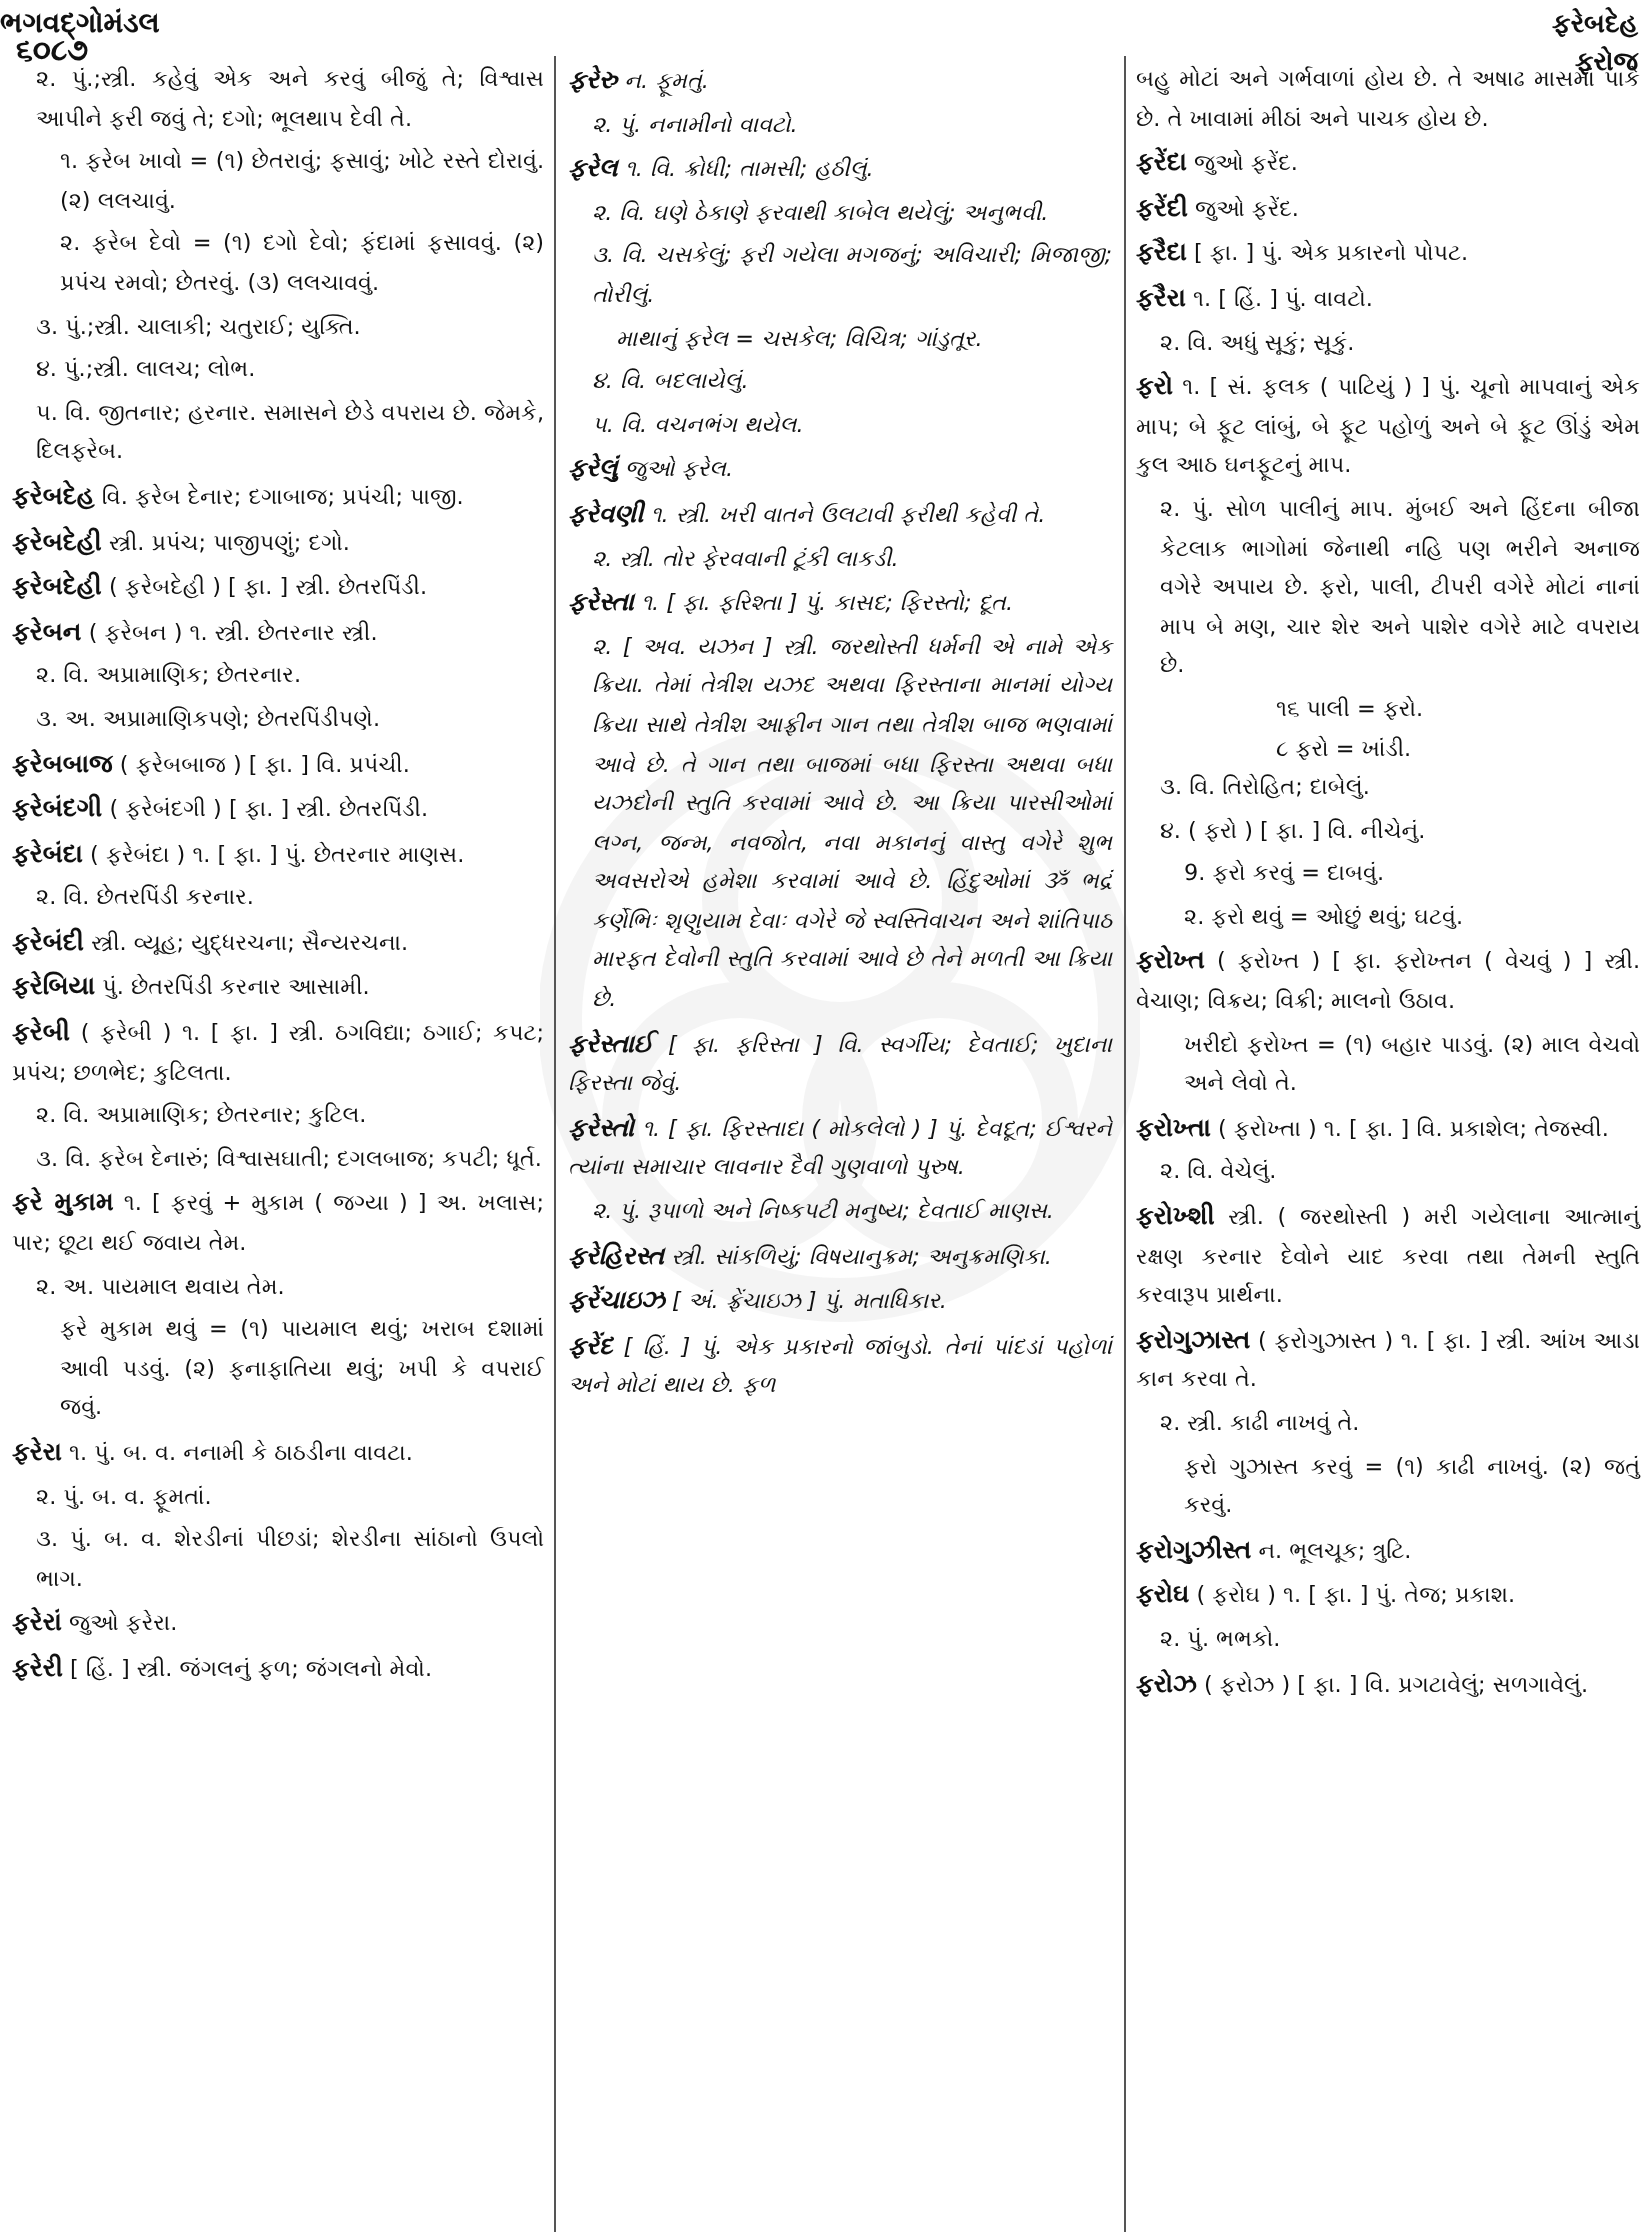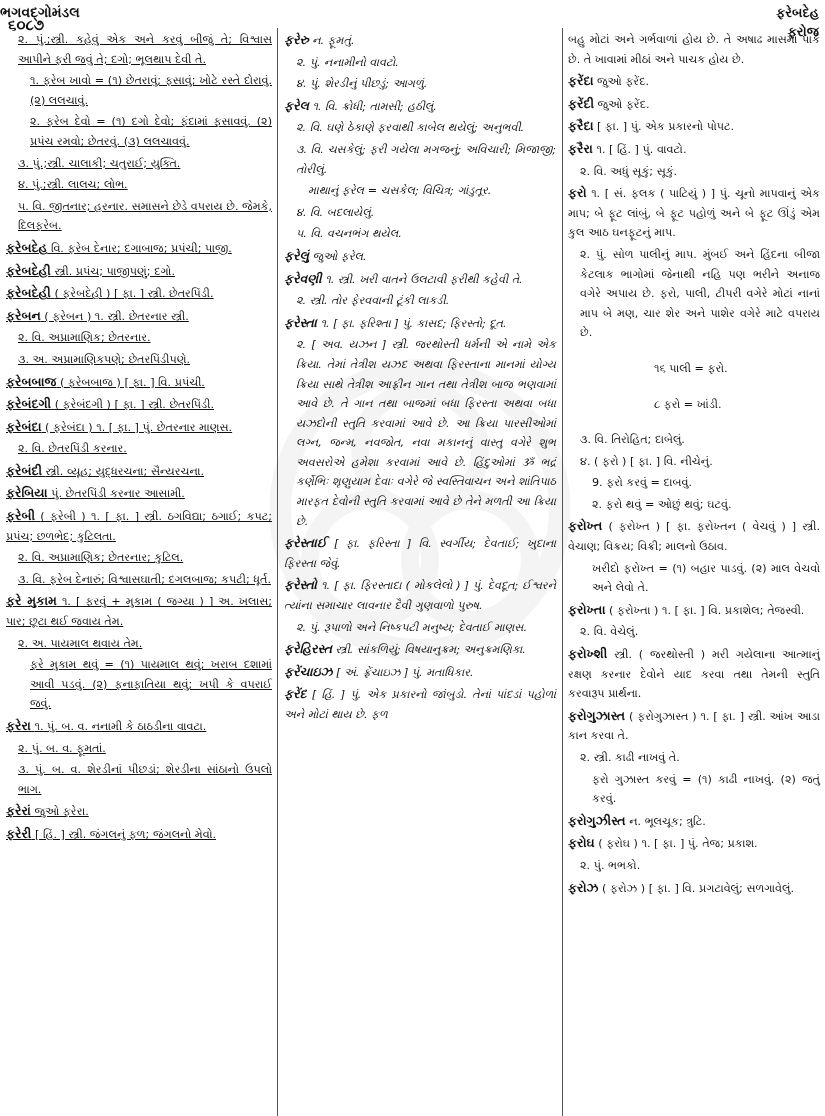--- a/index.html
+++ b/index.html
@@ -6,29 +6,29 @@
   body { width:825px; height:1116px; overflow:hidden; position:relative;
          font-family:"DejaVu Sans", sans-serif; color:#111; }
   .page { position:absolute; left:0; top:0; width:825px; height:1116px; }
   .header { position:absolute; left:0; top:0; width:825px; height:44px; }
   .page-num { position:absolute; left:8px; top:4px; font-size:15px; font-weight:bold;margin-top:12px; }
   .book-title { position:absolute; left:0; width:825px; top:4px; font-size:14px; font-weight:bold; }
   .guide { position:absolute; right:6px; top:3px; text-align:right; font-size:13px; font-weight:bold; line-height:19px; }
   .watermark { position:absolute; left:270px; top:330px; width:300px; height:360px; pointer-events:none; opacity:0.10; }
   .divider { position:absolute; top:28px; width:1px; height:1088px; background:#555; }
   .col { position:absolute; top:30px; font-size:11.2px; line-height:19.6px; }
-  .col.c1 { left:6px; width:266px;text-decoration:underline; }
+  .col.c1 { left:6px; width:266px; }
   .col.c2 { left:284px; width:272px;font-style:italic; }
   .col.c3 { left:568px; width:252px; }
   .entry { margin:0 0 2px 0; text-align:justify; }
   .hw { font-weight:bold; font-size:12.5px; }
   .sense { margin:0 0 2px 12px; text-align:justify; }
   .sense.cont { margin-left:0; }
   .idiom { margin:0 0 2px 24px; text-align:justify; }
-  .formula { margin:16px; padding-left:70px; }
+  .formula { margin:0; padding-left:70px; }
 </style>
 </head>
 <body>
 
 <div class="page">
 
   <div class="header">
     <span class="page-num">૬૦૮૭</span>
     <div class="book-title">ભગવદ્ગોમંડલ</div>
     <div class="guide">
@@ -74,21 +74,20 @@
       <div class="idiom">ફરે મુકામ થવું = (૧) પાયમાલ થવું; ખરાબ દશામાં આવી પડવું. (૨) ફનાફાતિયા થવું; ખપી કે વપરાઈ જવું.</div>
       <div class="entry"><span class="hw">ફરેરા</span> <span>૧. પું. બ. વ. નનામી કે ઠાઠડીના વાવટા.</span></div>
       <div class="sense">૨. પું. બ. વ. ફૂમતાં.</div>
       <div class="sense">૩. પું. બ. વ. શેરડીનાં પીછડાં; શેરડીના સાંઠાનો ઉપલો ભાગ.</div>
       <div class="entry"><span class="hw">ફરેરાં</span> <span>જુઓ ફરેરા.</span></div>
       <div class="entry"><span class="hw">ફરેરી</span> <span>[ હિં. ] સ્ત્રી. જંગલનું ફળ; જંગલનો મેવો.</span></div>
     </div>
   <div class="col c2">
       <div class="entry"><span class="hw">ફરેરુ</span> <span>ન. ફૂમતું.</span></div>
       <div class="sense">૨. પું. નનામીનો વાવટો.</div>
-      <div class="sense">૪. પું. શેરડીનું પીછડું; આગળું.</div>
       <div class="entry"><span class="hw">ફરેલ</span> <span>૧. વિ. ક્રોધી; તામસી; હઠીલું.</span></div>
       <div class="sense">૨. વિ. ઘણે ઠેકાણે ફરવાથી કાબેલ થયેલું; અનુભવી.</div>
       <div class="sense">૩. વિ. ચસકેલું; ફરી ગયેલા મગજનું; અવિચારી; મિજાજી; તોરીલું.</div>
       <div class="idiom">માથાનું ફરેલ = ચસકેલ; વિચિત્ર; ગાંડુતૂર.</div>
       <div class="sense">૪. વિ. બદલાયેલું.</div>
       <div class="sense">૫. વિ. વચનભંગ થયેલ.</div>
       <div class="entry"><span class="hw">ફરેલું</span> <span>જુઓ ફરેલ.</span></div>
       <div class="entry"><span class="hw">ફરેવણી</span> <span>૧. સ્ત્રી. ખરી વાતને ઉલટાવી ફરીથી કહેવી તે.</span></div>
       <div class="sense">૨. સ્ત્રી. તોર ફેરવવાની ટૂંકી લાકડી.</div>
       <div class="entry"><span class="hw">ફરેસ્તા</span> <span>૧. [ ફા. ફરિશ્તા ] પું. કાસદ; ફિરસ્તો; દૂત.</span></div>

